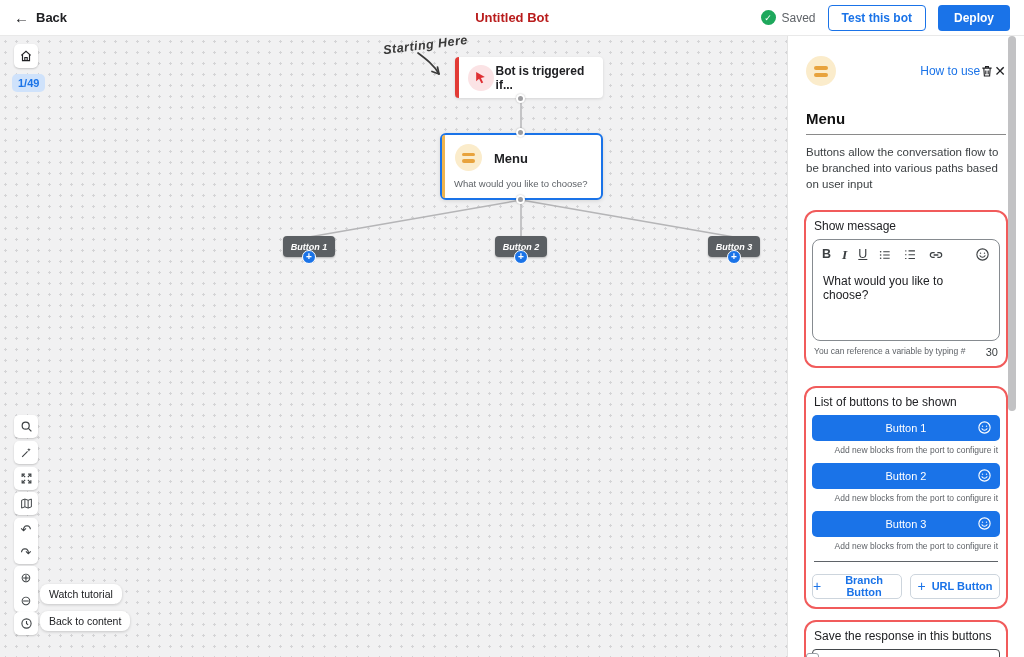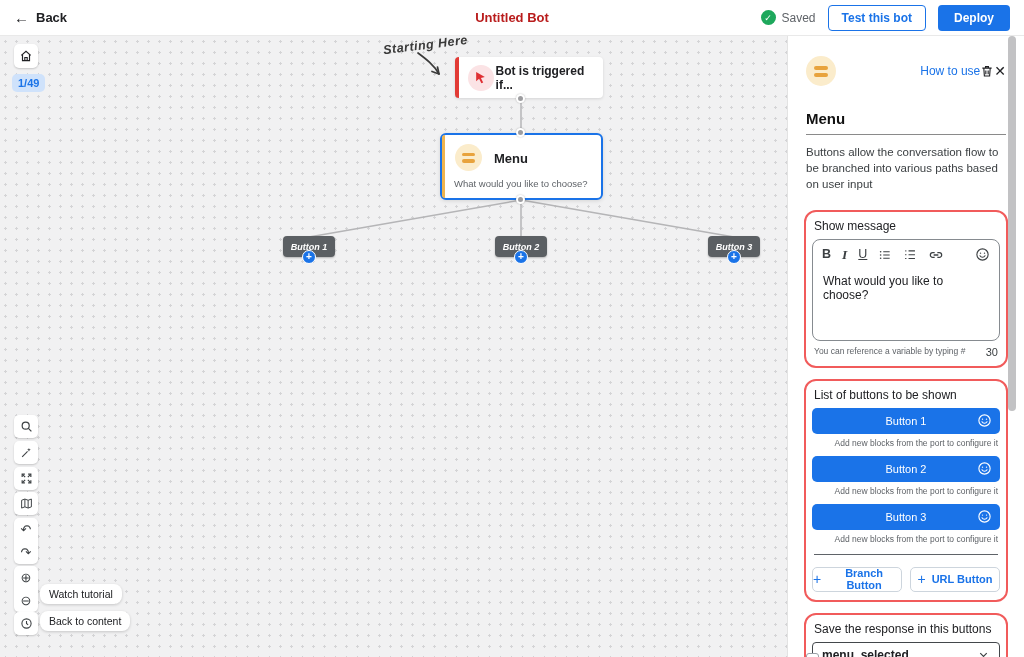--- a/index.html
+++ b/index.html
@@ -320,21 +320,21 @@
         </span>
       </div>
       <div class="ed-body">What would you like to choose?</div>
     </div>
     <div class="ed-foot">
       <span class="hint">You can reference a variable by typing #</span>
       <span class="count">30</span>
     </div>
   </div>
 
-  <div class="red-box" style="margin-top:11px; ">
+  <div class="red-box" style="margin-top:18px; ">
     <div class="sec-label">List of buttons to be shown</div>
 
     <div class="blue-btn">
       <span>Button 1</span>
       <span class="smile">
         <svg width="15" height="15" viewBox="0 0 24 24" fill="none" stroke="#fff" stroke-width="1.8">
             <circle cx="12" cy="12" r="9"></circle>
             <circle cx="8.8" cy="9.8" r="1.1" fill="#fff" stroke="none"></circle>
             <circle cx="15.2" cy="9.8" r="1.1" fill="#fff" stroke="none"></circle>
             <path d="M8 14c1 1.6 2.5 2.3 4 2.3s3-.7 4-2.3" stroke-linecap="round"></path>

